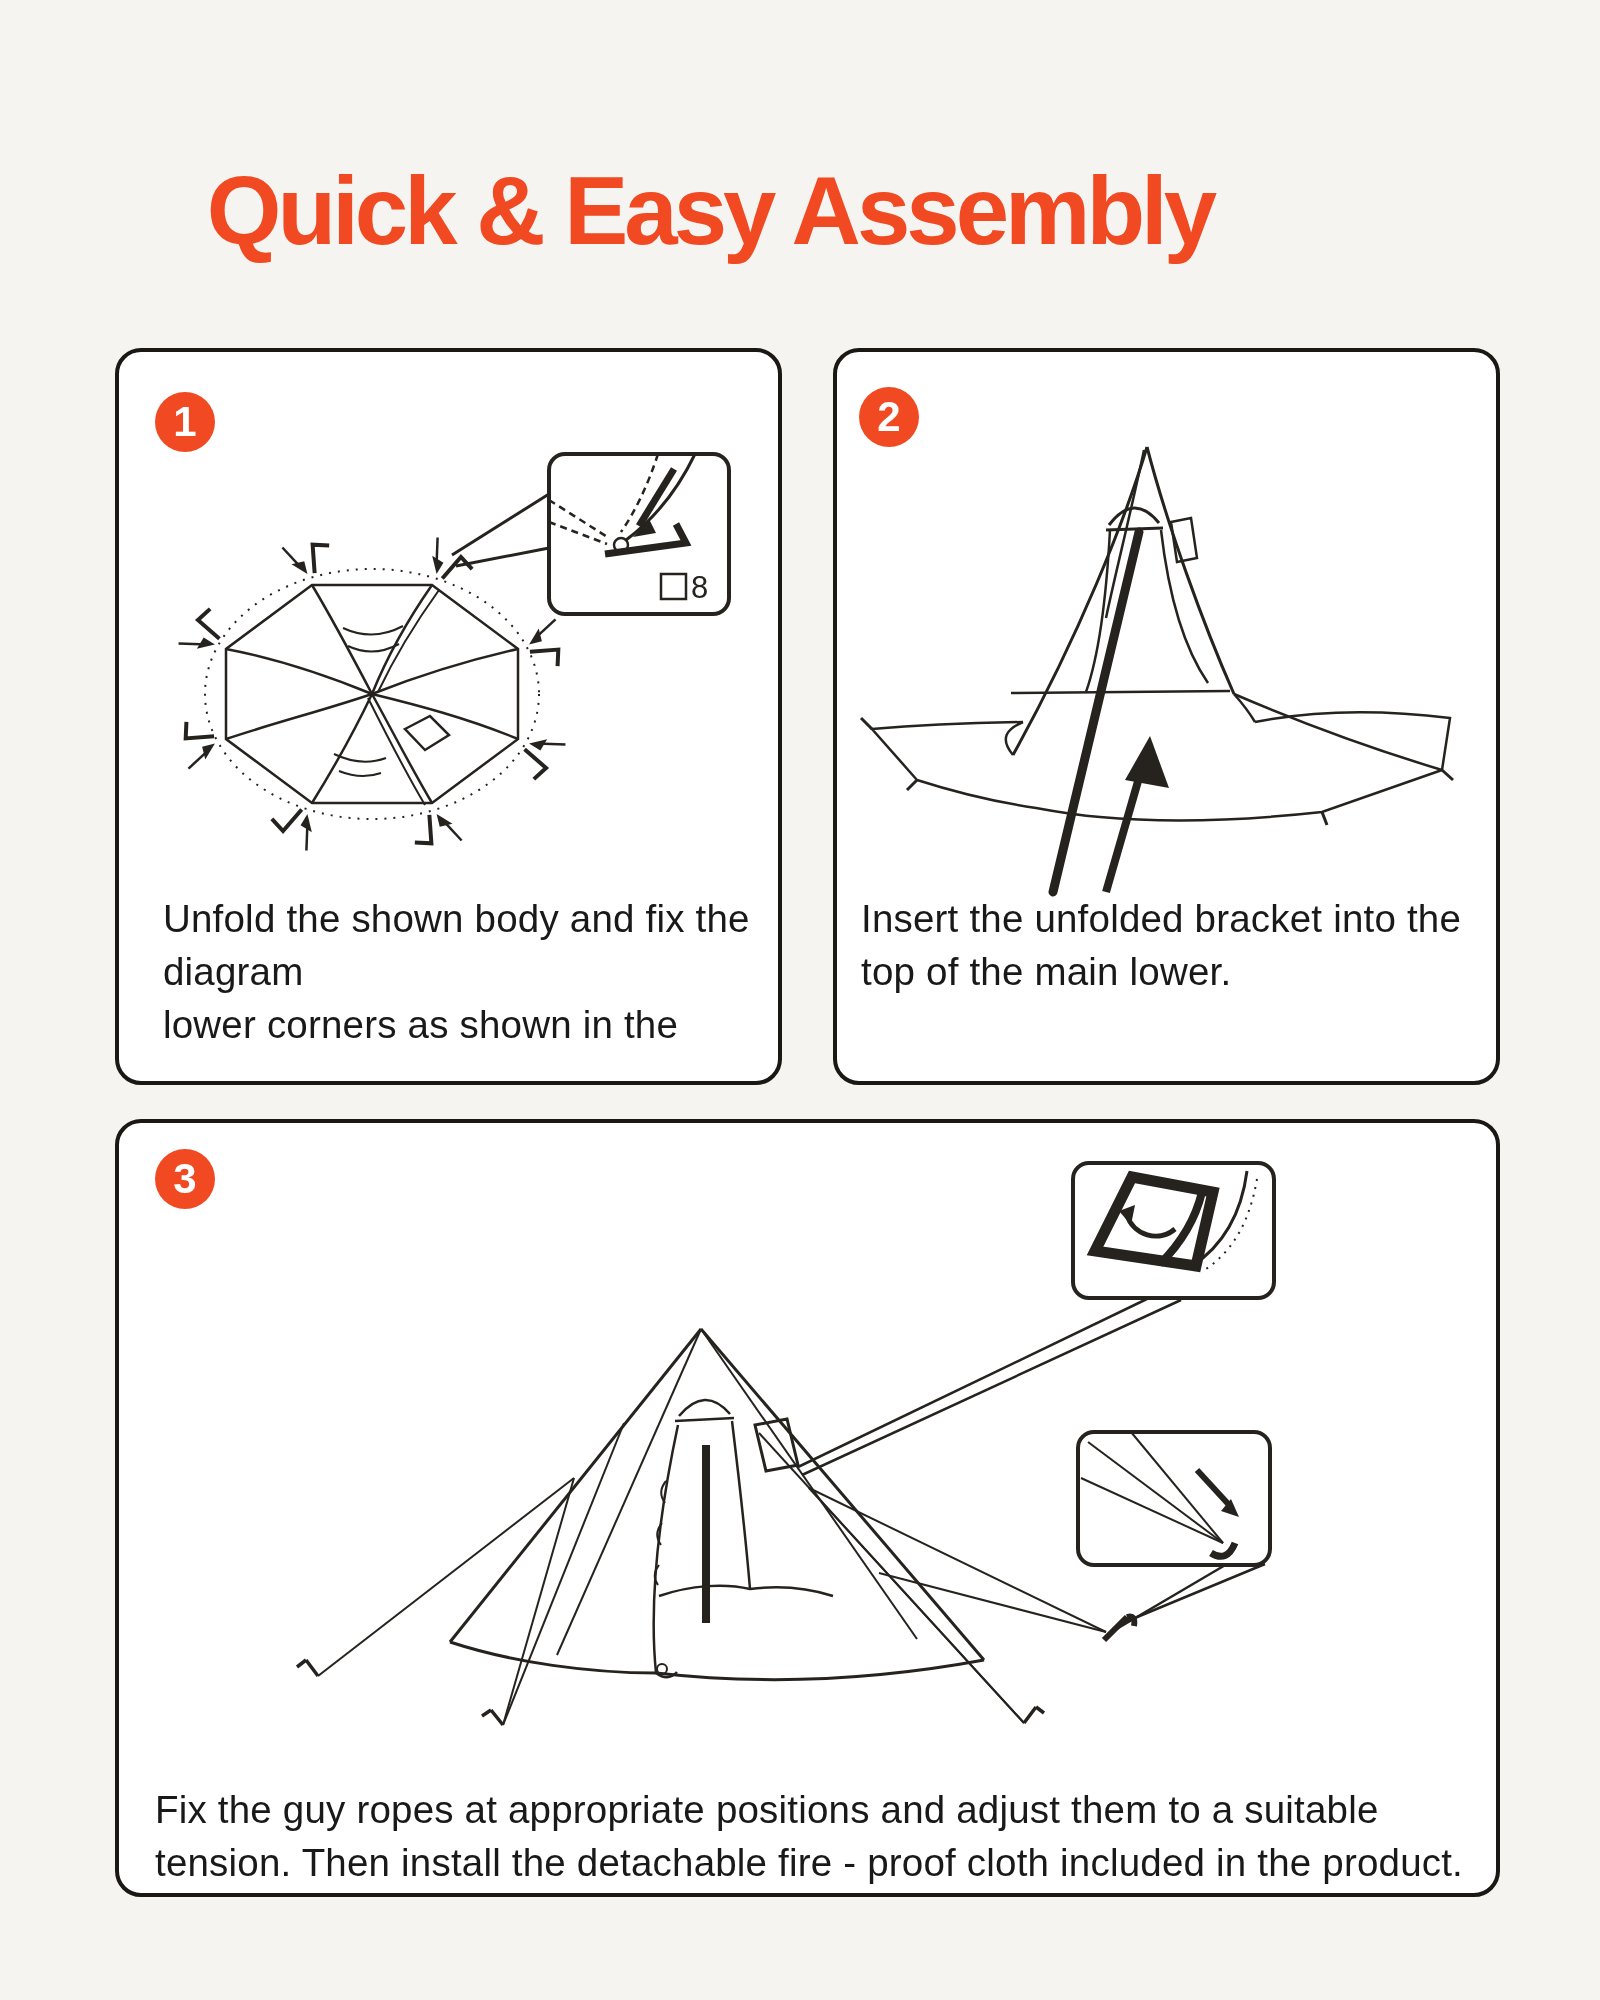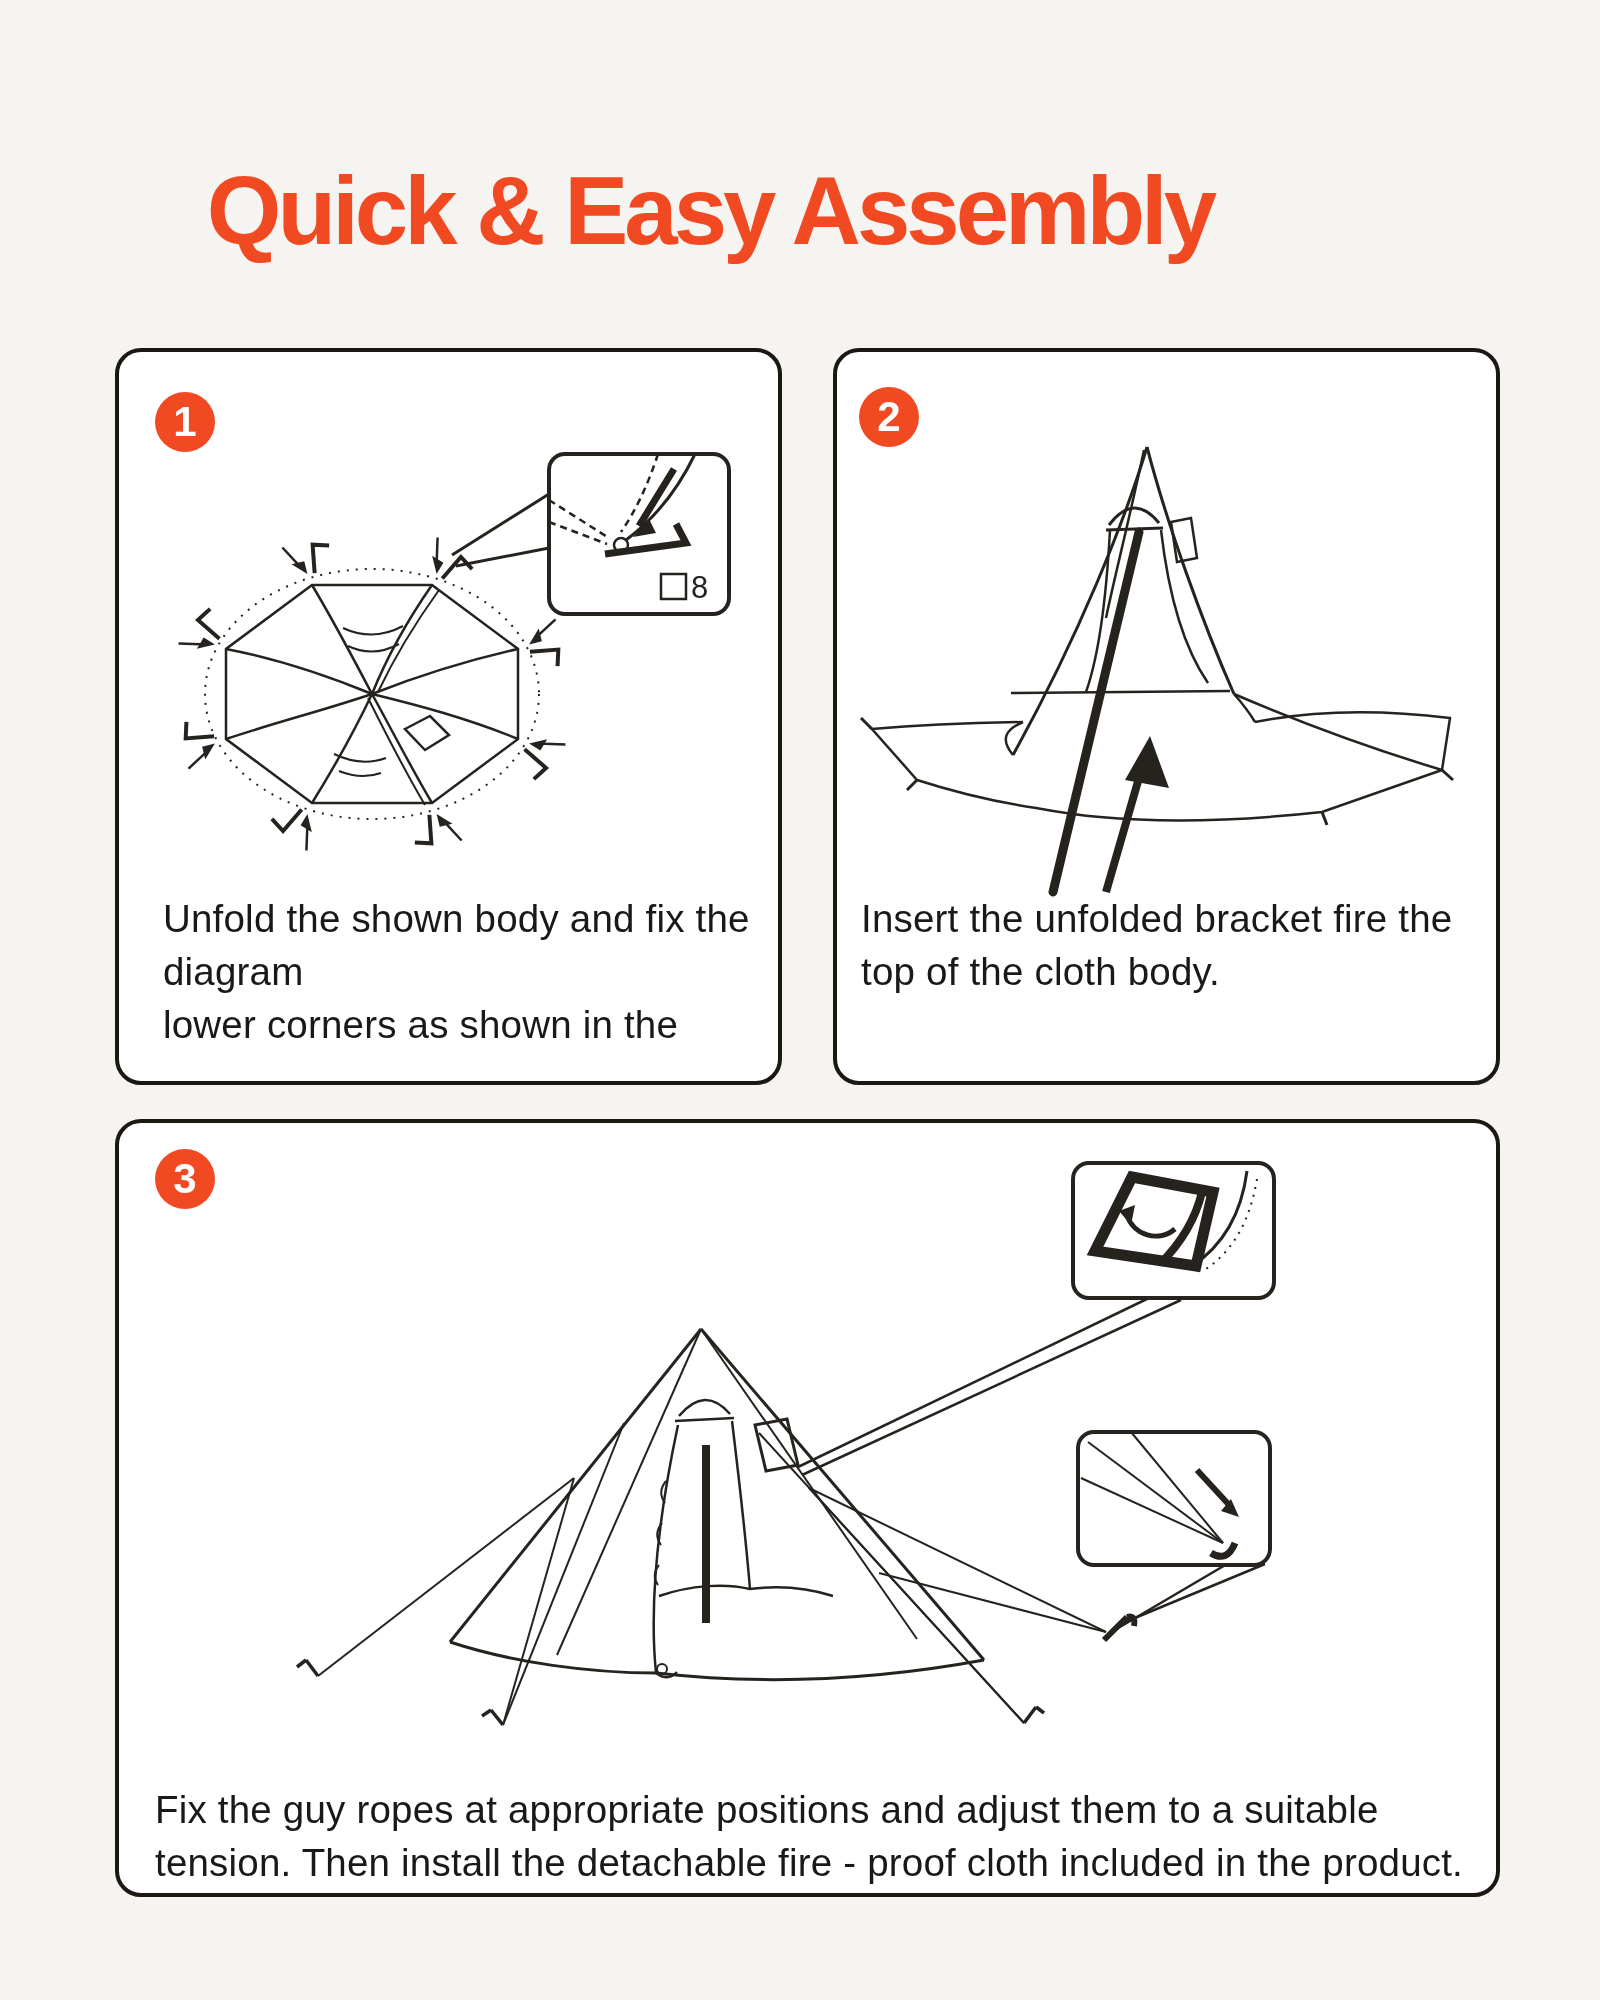--- a/index.html
+++ b/index.html
@@ -145,22 +145,22 @@
       <path d="M70,388 L60,398" stroke-width="3"></path>
       <path d="M595,378 L606,388" stroke-width="3"></path>
       <path d="M475,420 L480,433" stroke-width="3"></path>
     </g>
     <path d="M206,500 L292,140" fill="none" stroke="currentColor" stroke-width="9" stroke-linecap="round"></path>
     <path d="M259,500 L296,372" fill="none" stroke="currentColor" stroke-width="8"></path>
     <polygon points="303,344 322,396 278,388" fill="currentColor"></polygon>
   </svg>
 
   <div class="caption caption-2">
-    <div>Insert the unfolded bracket fire the</div>
-    <div>top of the cloth body.</div>
+    <div>Insert the unfolded bracket into the</div>
+    <div>top of the main lower.</div>
   </div>
 </section>
 
 <section class="card card-3">
   <div class="badge badge-3">
     <span>3</span>
   </div>
 
   <svg class="diagram d3" width="1385" height="650" viewBox="0 0 1385 650">
     <g fill="none" stroke="currentColor">

